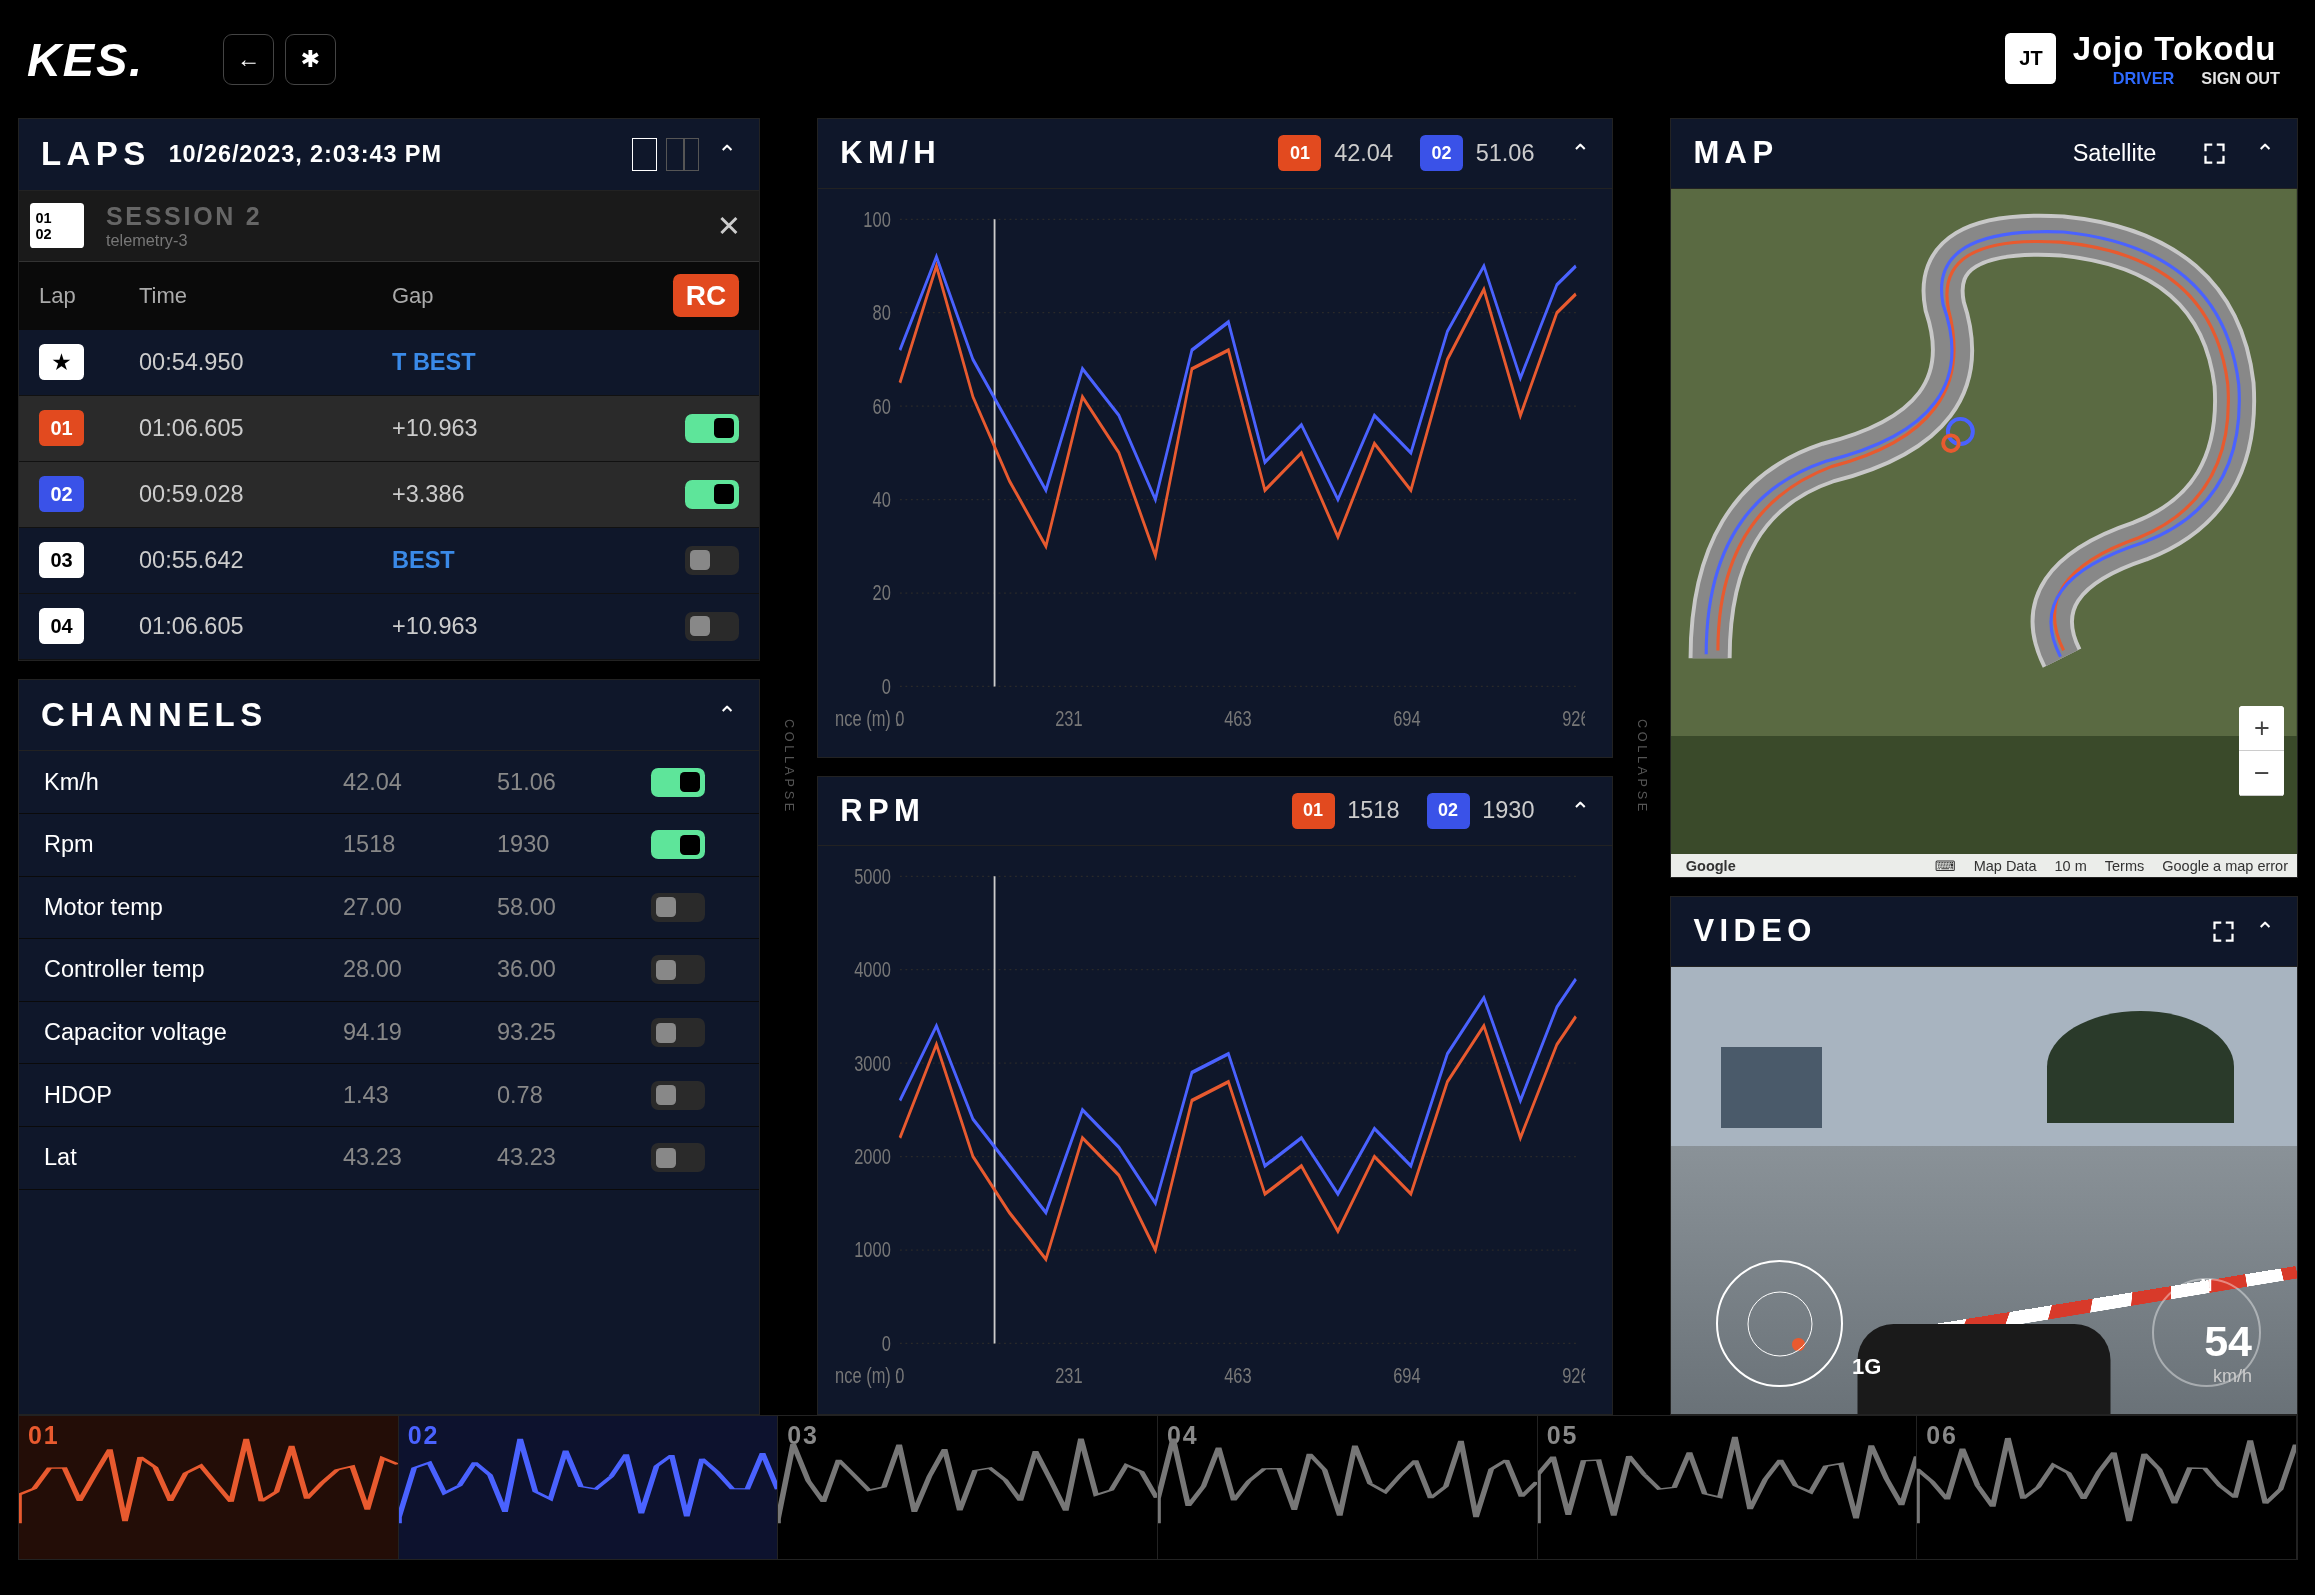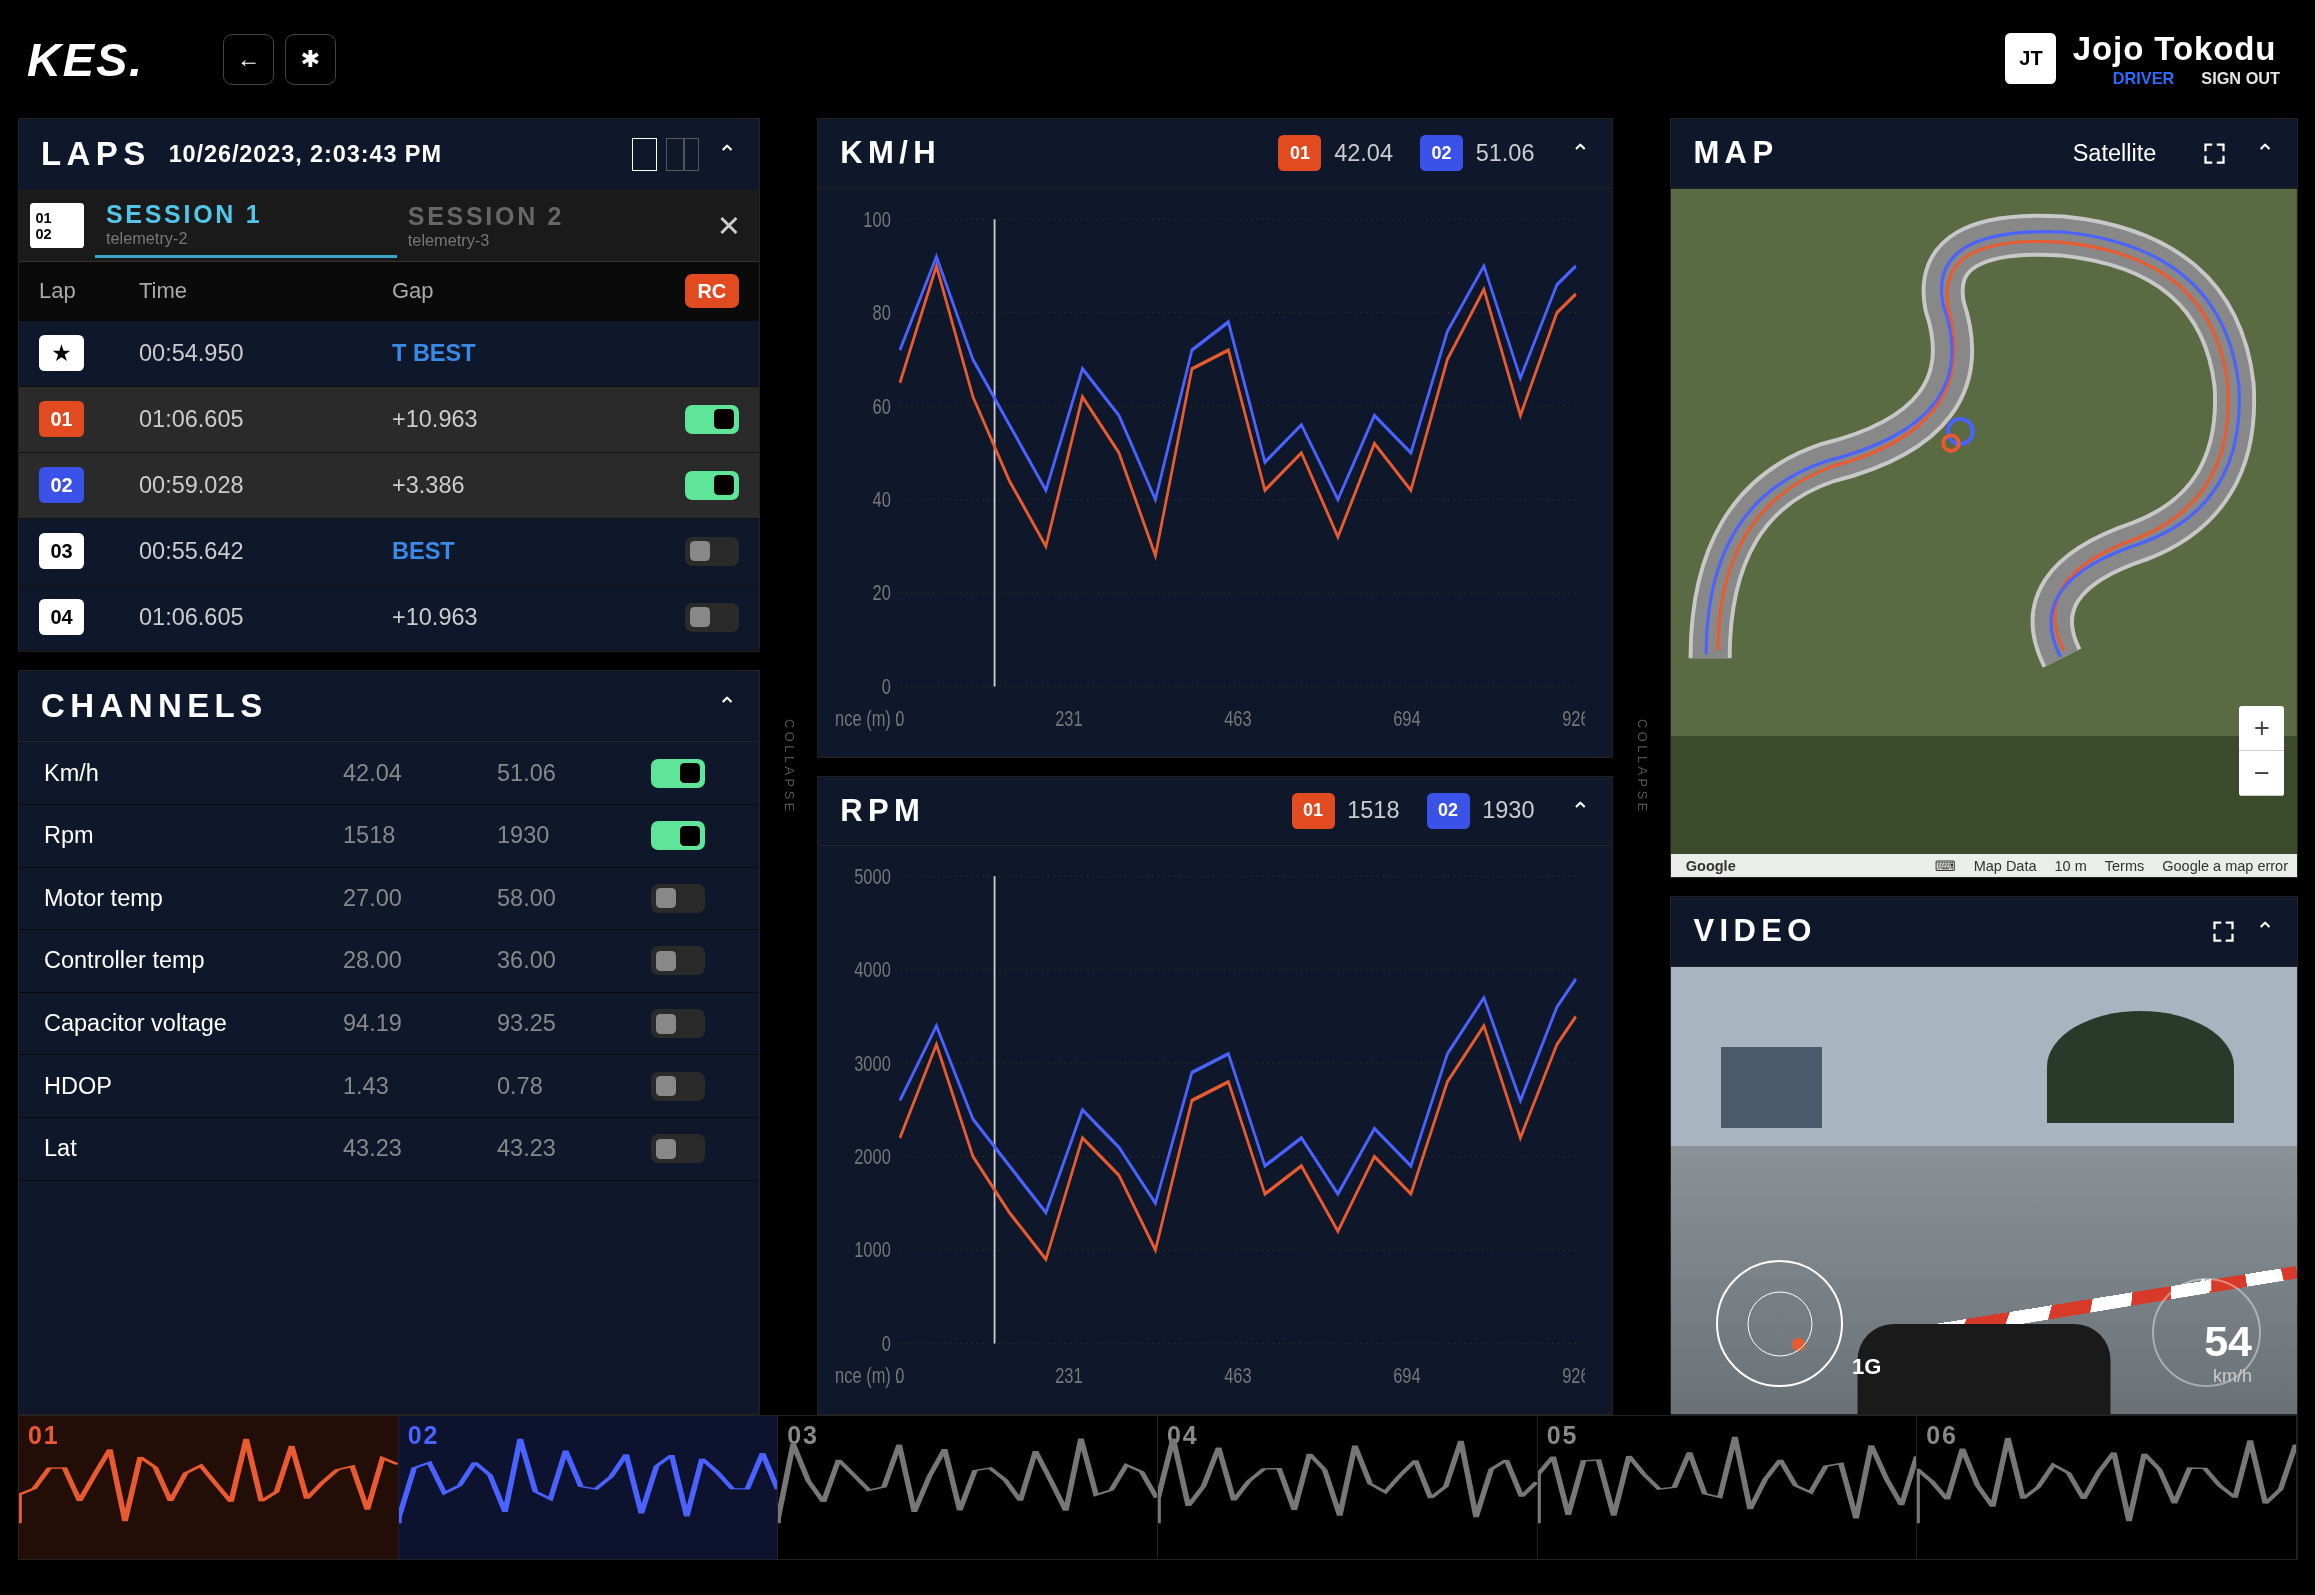--- a/index.html
+++ b/index.html
@@ -102,21 +102,21 @@
 
 .lap-head {
   display: flex; padding: 12.7px 20px; background: #0a0a0a;
   font-size: 22px; color: #aaa; align-items: center;
 }
 .lap-head .c1 { width: 100px; }
 .lap-head .c2 { width: 253px; }
 .lap-head .c3 { flex: 1; }
 .rc-badge {
   background: #e24a1f; color: #fff; padding: 5.4px 12.7px;
-  border-radius: 7.2px; font-weight: 900; font-size: 20px;
+  border-radius: 7.2px; font-weight: 900; font-size: 28px;
 }
 .lap-row {
   display: flex; align-items: center; padding: 14.5px 20px;
   border-bottom: 0.9px solid #111; font-size: 23.5px;
 }
 .lap-row.sel1 { background: #2a2a2a; }
 .lap-row.sel2 { background: #2a2a2a; }
 .lap-badge {
   width: 45px; height: 36px; border-radius: 5.4px;
   display: flex; align-items: center; justify-content: center;
@@ -261,24 +261,20 @@
             <div class="layout-box"></div>
             <div class="layout-split"></div>
             <span class="chev">⌃</span>
           </div>
         </div>
         <div class="sessions">
           <div class="sess-icon">
               <span>01</span>
               <span>02</span>
             </div>
-          <div class="sess-tab active">
-            <div class="sess-name active">SESSION 1</div>
-            <div class="sess-sub">telemetry-2</div>
-          </div>
           <div class="sess-tab">
             <div class="sess-name inactive">SESSION 2</div>
             <div class="sess-sub">telemetry-3</div>
           </div>
           <div class="close-x">✕</div>
         </div>
         <div class="lap-head">
           <span class="c1">Lap</span>
           <span class="c2">Time</span>
           <span class="c3">Gap</span>

